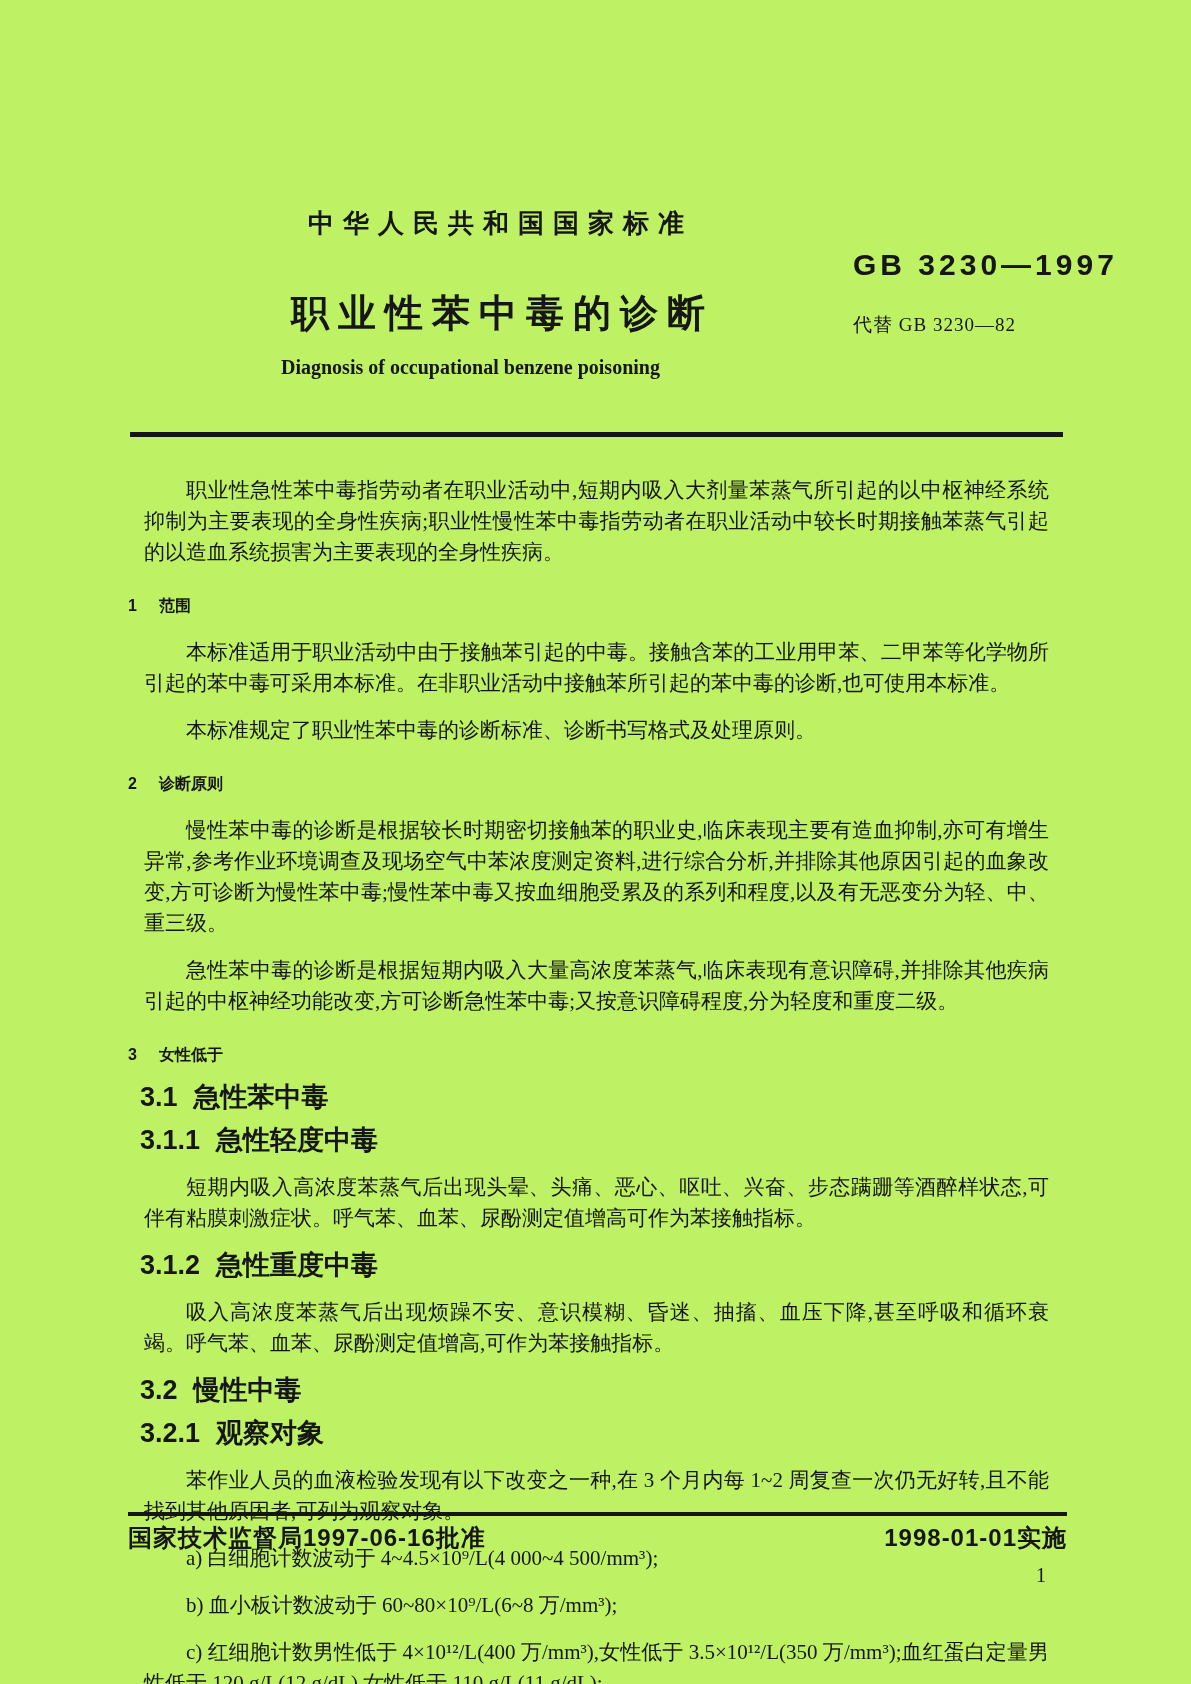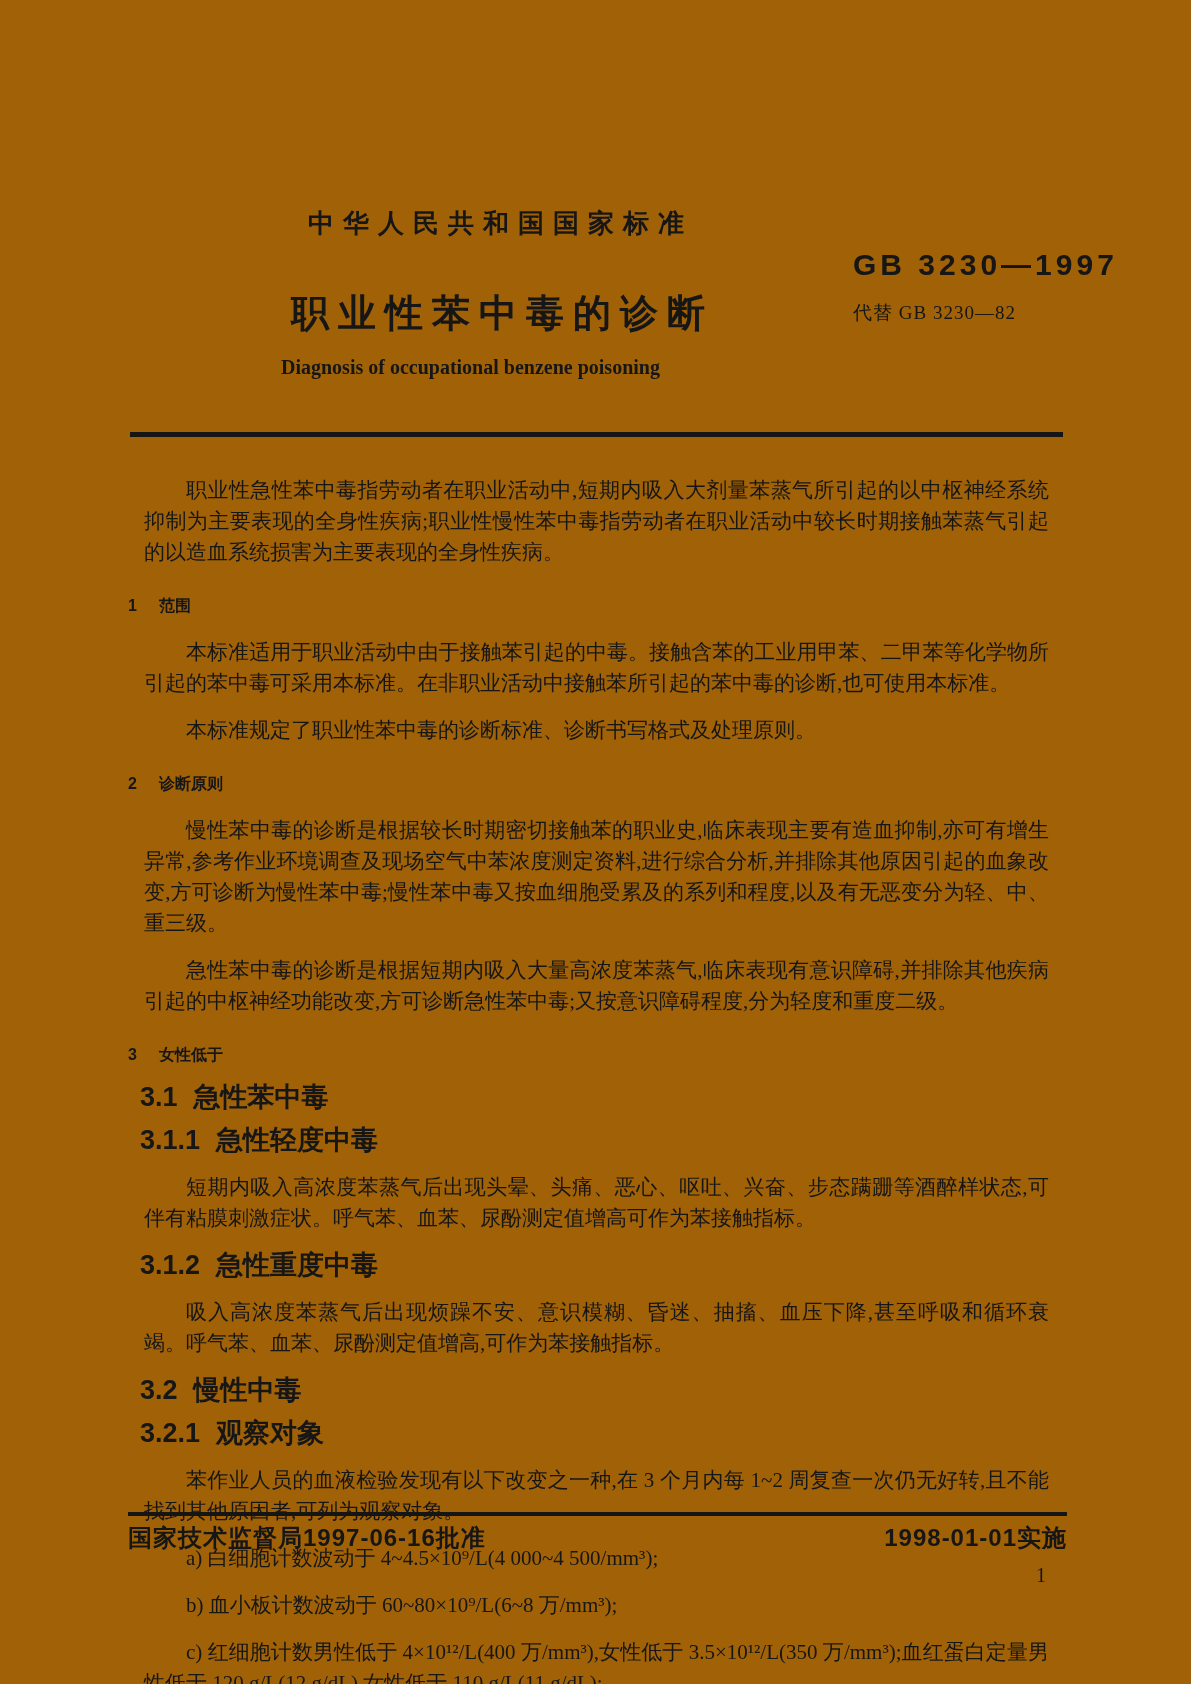--- a/index.html
+++ b/index.html
@@ -1,19 +1,19 @@
 <!DOCTYPE html>
 <html lang="zh"><head>
 <meta charset="utf-8">
 <style>
   html,body{margin:0;padding:0;background:#e9e9e7;}
   .sheet{
     position:relative;
     width:1191px;height:1684px;
-    background:#a16207;
+    background:#bef264;
     color:#161616;
     overflow:hidden;
     font-family:"Liberation Serif", serif;
   }
   
   .std-label{
     position:absolute;left:308px;top:206px;
     font-family:"Liberation Sans", sans-serif;
     font-weight:700;font-size:26px;letter-spacing:9px;white-space:nowrap;
   }
@@ -21,21 +21,21 @@
     position:absolute;left:853px;top:248px;
     font-family:"Liberation Sans", sans-serif;
     font-weight:700;font-size:30px;letter-spacing:4px;white-space:nowrap;
   }
   .title-zh{
     position:absolute;left:291px;top:288px;
     font-family:"Liberation Sans", sans-serif;
     font-weight:700;font-size:38px;letter-spacing:9px;white-space:nowrap;text-align:right;
   }
   .supersedes{
-    position:absolute;left:853px;top:300px;
+    position:absolute;left:853px;top:312px;
     font-size:19px;letter-spacing:1px;white-space:nowrap;
   }
   .title-en{
     position:absolute;left:281px;top:356px;
     font-weight:700;font-size:20px;white-space:nowrap;
     font-family:"Liberation Serif", serif;
   }
   .rule{position:absolute;background:#151515;}
   .rule-top{left:130px;top:432px;width:933px;height:5px;}
   .rule-bottom{left:128px;top:1512px;width:939px;height:4px;}

